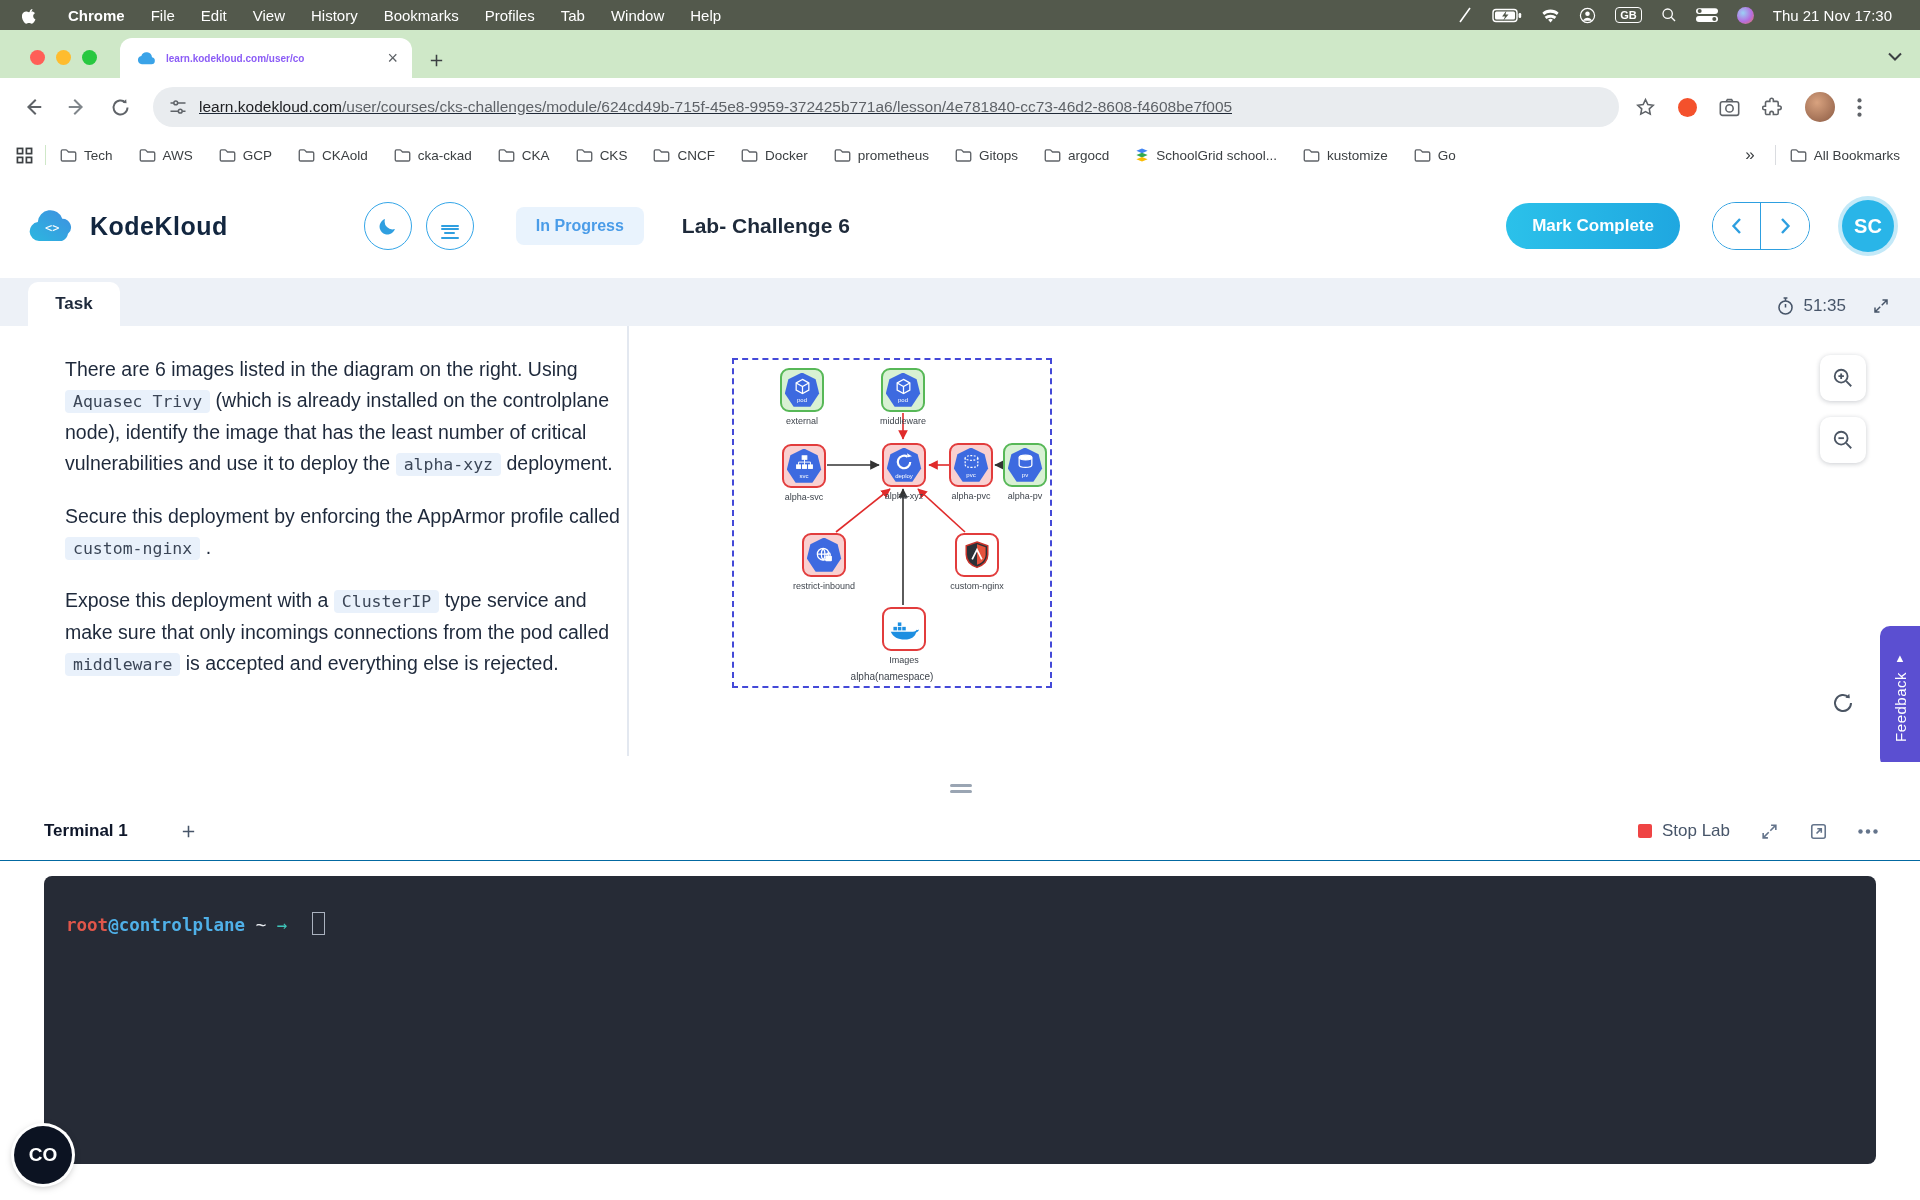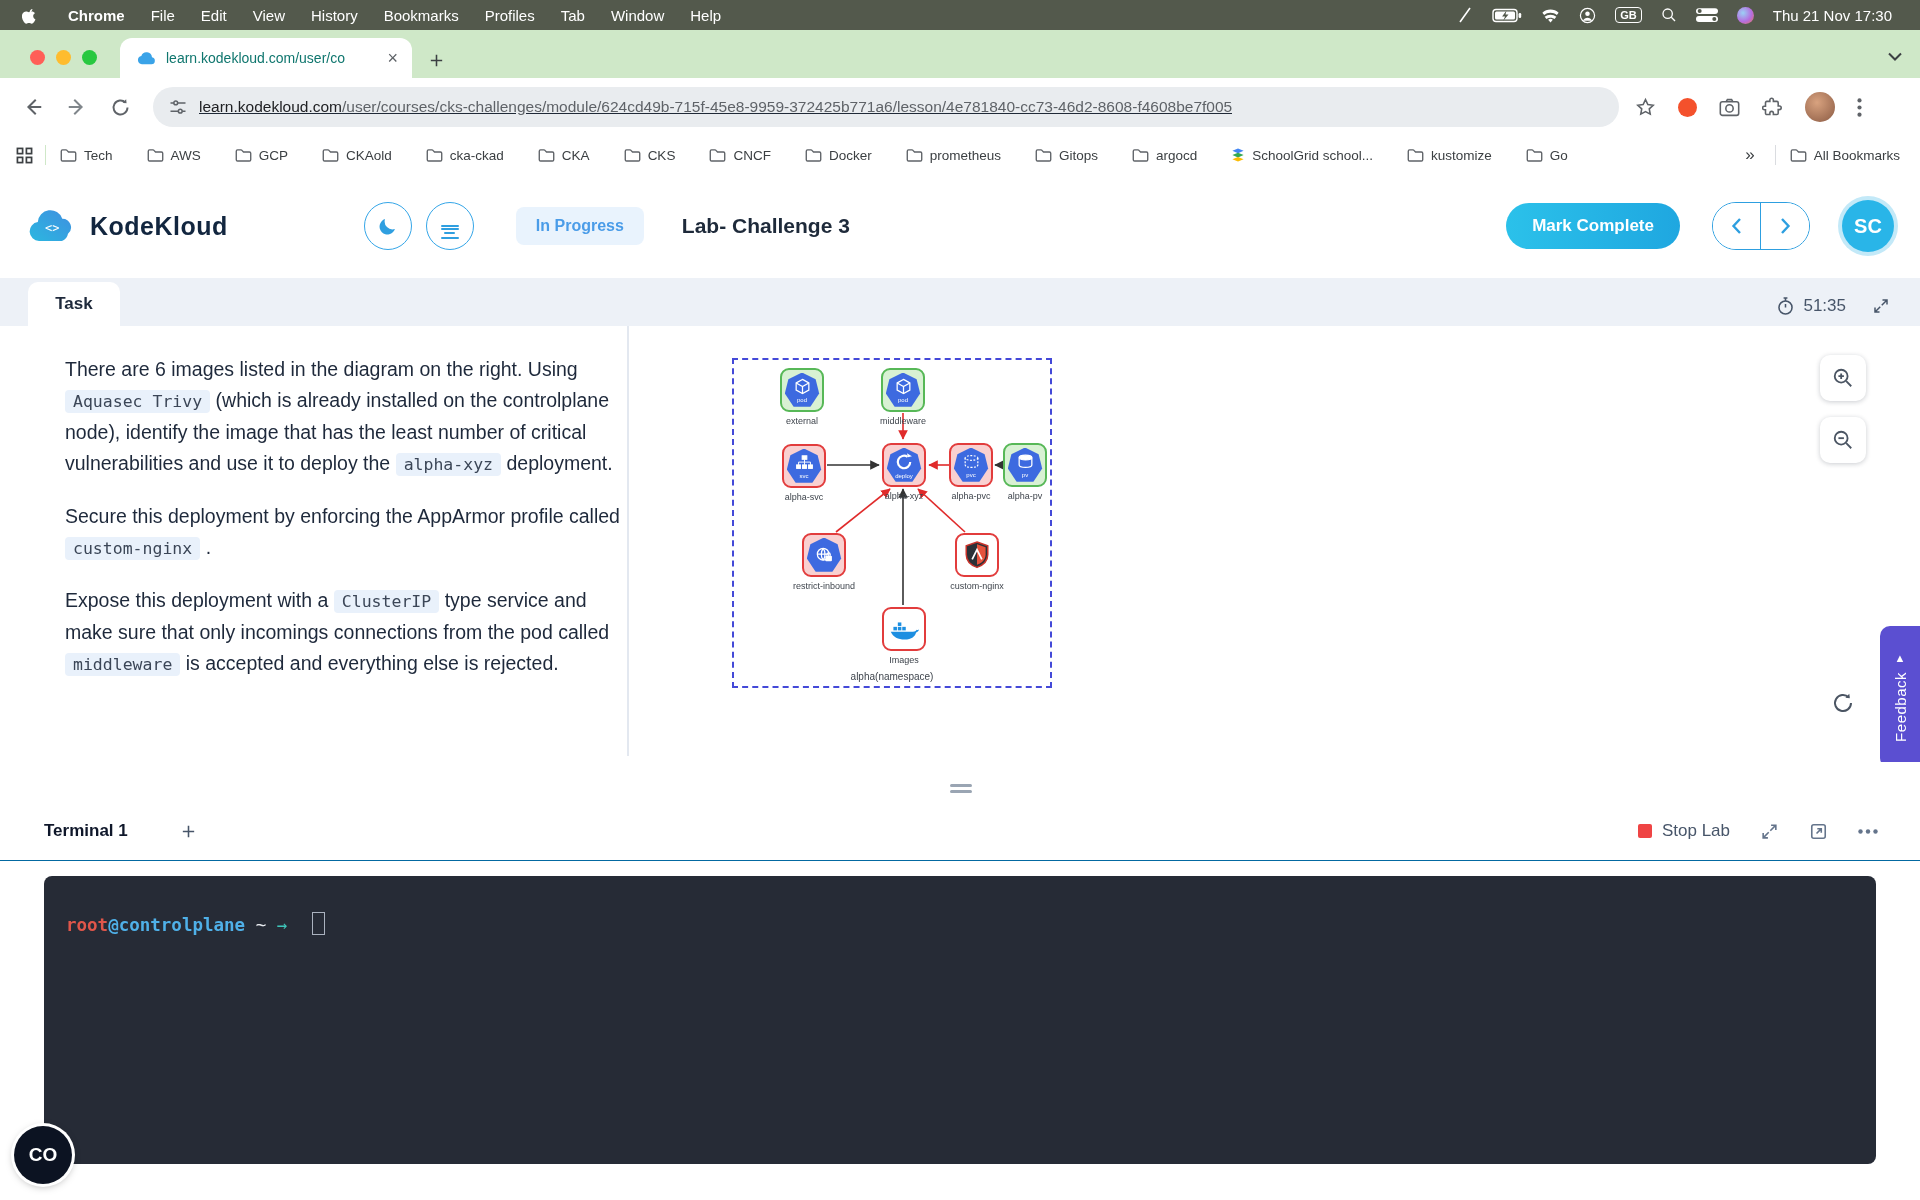--- a/index.html
+++ b/index.html
@@ -20,22 +20,22 @@
   .mb-time{font-size:15px;white-space:nowrap;}
 
   
   .tabstrip{position:absolute;left:0;top:30px;width:1920px;height:48px;background:#cfe8c8;}
   .traffic{position:absolute;top:20px;width:15px;height:15px;border-radius:50%;}
   .t-red{left:30px;background:#ff5f57;}
   .t-yellow{left:56px;background:#febc2e;}
   .t-green{left:82px;background:#28c840;}
   .tab{position:absolute;left:120px;top:8px;width:292px;height:40px;background:#fff;
        border-radius:12px 12px 0 0;display:flex;align-items:center;padding:0 10px 0 16px;box-sizing:border-box;}
-  .tab-title{font-size:14px;color:#0f766e;white-space:nowrap;overflow:hidden;flex:1;margin-left:10px;
-             -webkit-mask-image:linear-gradient(90deg,#000 85%,transparent);mask-image:linear-gradient(90deg,#000 85%,transparent);}
+  .tab-title{font-size:10px;color:#8b5cf6;white-space:nowrap;overflow:hidden;flex:1;margin-left:10px;
+             -webkit-mask-image:linear-gradient(90deg,#000 85%,transparent);mask-image:linear-gradient(90deg,#000 85%,transparent);font-weight:bold;}
   .tab-close{font-size:18px;color:#5f6368;line-height:1;padding:0 4px;}
   .newtab-btn{position:absolute;left:428px;top:22px;color:#3c4043;}
   .tabsearch{position:absolute;right:18px;top:22px;color:#3c4043;}
 
   
   .toolbar{position:absolute;left:0;top:78px;width:1920px;height:58px;background:#fff;
            display:flex;align-items:center;}
   .nav-ic{margin-left:22px;color:#5f6368;}
   .urlpill{margin-left:22px;width:1466px;height:40px;background:#e9ecef;border-radius:20px;
            display:flex;align-items:center;padding:0 16px;box-sizing:border-box;gap:12px;text-decoration:underline;}
@@ -44,21 +44,21 @@
   .url-text .path{color:#5f6368;}
   .tool-right{display:flex;align-items:center;gap:22px;margin-left:16px;}
   .ext-orange{width:19px;height:19px;border-radius:50%;background:#f4512c;}
   .avatar-browser{width:30px;height:30px;border-radius:50%;
         background:radial-gradient(circle at 40% 35%,#d8a27f,#8a5a43);}
 
   
   .bookmarks{position:absolute;left:0;top:136px;width:1920px;height:38px;background:#fff;
              border-bottom:1px solid #e1e4e8;display:flex;align-items:center;font-size:13.5px;color:#3c4043;}
   .bm-sep{width:1px;height:20px;background:#cfe8c8;margin:0 10px 0 12px;}
-  .bm-items{display:flex;align-items:center;gap:34px;margin-left:4px;}
+  .bm-items{display:flex;align-items:center;gap:26px;margin-left:4px;}
   .bm{display:flex;align-items:center;gap:7px;white-space:nowrap;}
   .bm-right{margin-left:auto;display:flex;align-items:center;gap:14px;padding-right:20px;}
   .bm-sep2{width:1px;height:20px;background:#dadce0;}
   .bm-overflow{font-size:17px;color:#3c4043;padding:0 6px;}
 
   
   .appheader{position:absolute;left:0;top:174px;width:1920px;height:104px;background:#fff;
              display:flex;align-items:center;padding:0 26px;box-sizing:border-box;}
   .brand{display:flex;align-items:center;gap:12px;}
   .brand-name{font-size:25px;font-weight:600;color:#12263f;letter-spacing:.5px;}
@@ -451,21 +451,21 @@
         </svg>
     </span>
     <span class="round-btn lines">
       <span style="display:block">
         <span style="width:18px"></span>
           <span style="width:11px"></span>
           <span style="width:18px"></span>
       </span>
     </span>
     <span class="badge">In Progress</span>
-    <span class="lab-title">Lab- Challenge 3</span>
+    <span class="lab-title">Lab- Challenge 6</span>
     <span class="header-right">
       <button class="mark-btn">Mark Complete</button>
       <span class="pager">
         <button>
           <svg width="11" height="18" viewBox="0 0 11 18" fill="none" stroke="#2d9fe0" stroke-width="2.4">
               <path d="M9 2L2.5 9 9 16"></path>
             </svg>
         </button>
         <button>
           <svg width="11" height="18" viewBox="0 0 11 18" fill="none" stroke="#2d9fe0" stroke-width="2.4">

